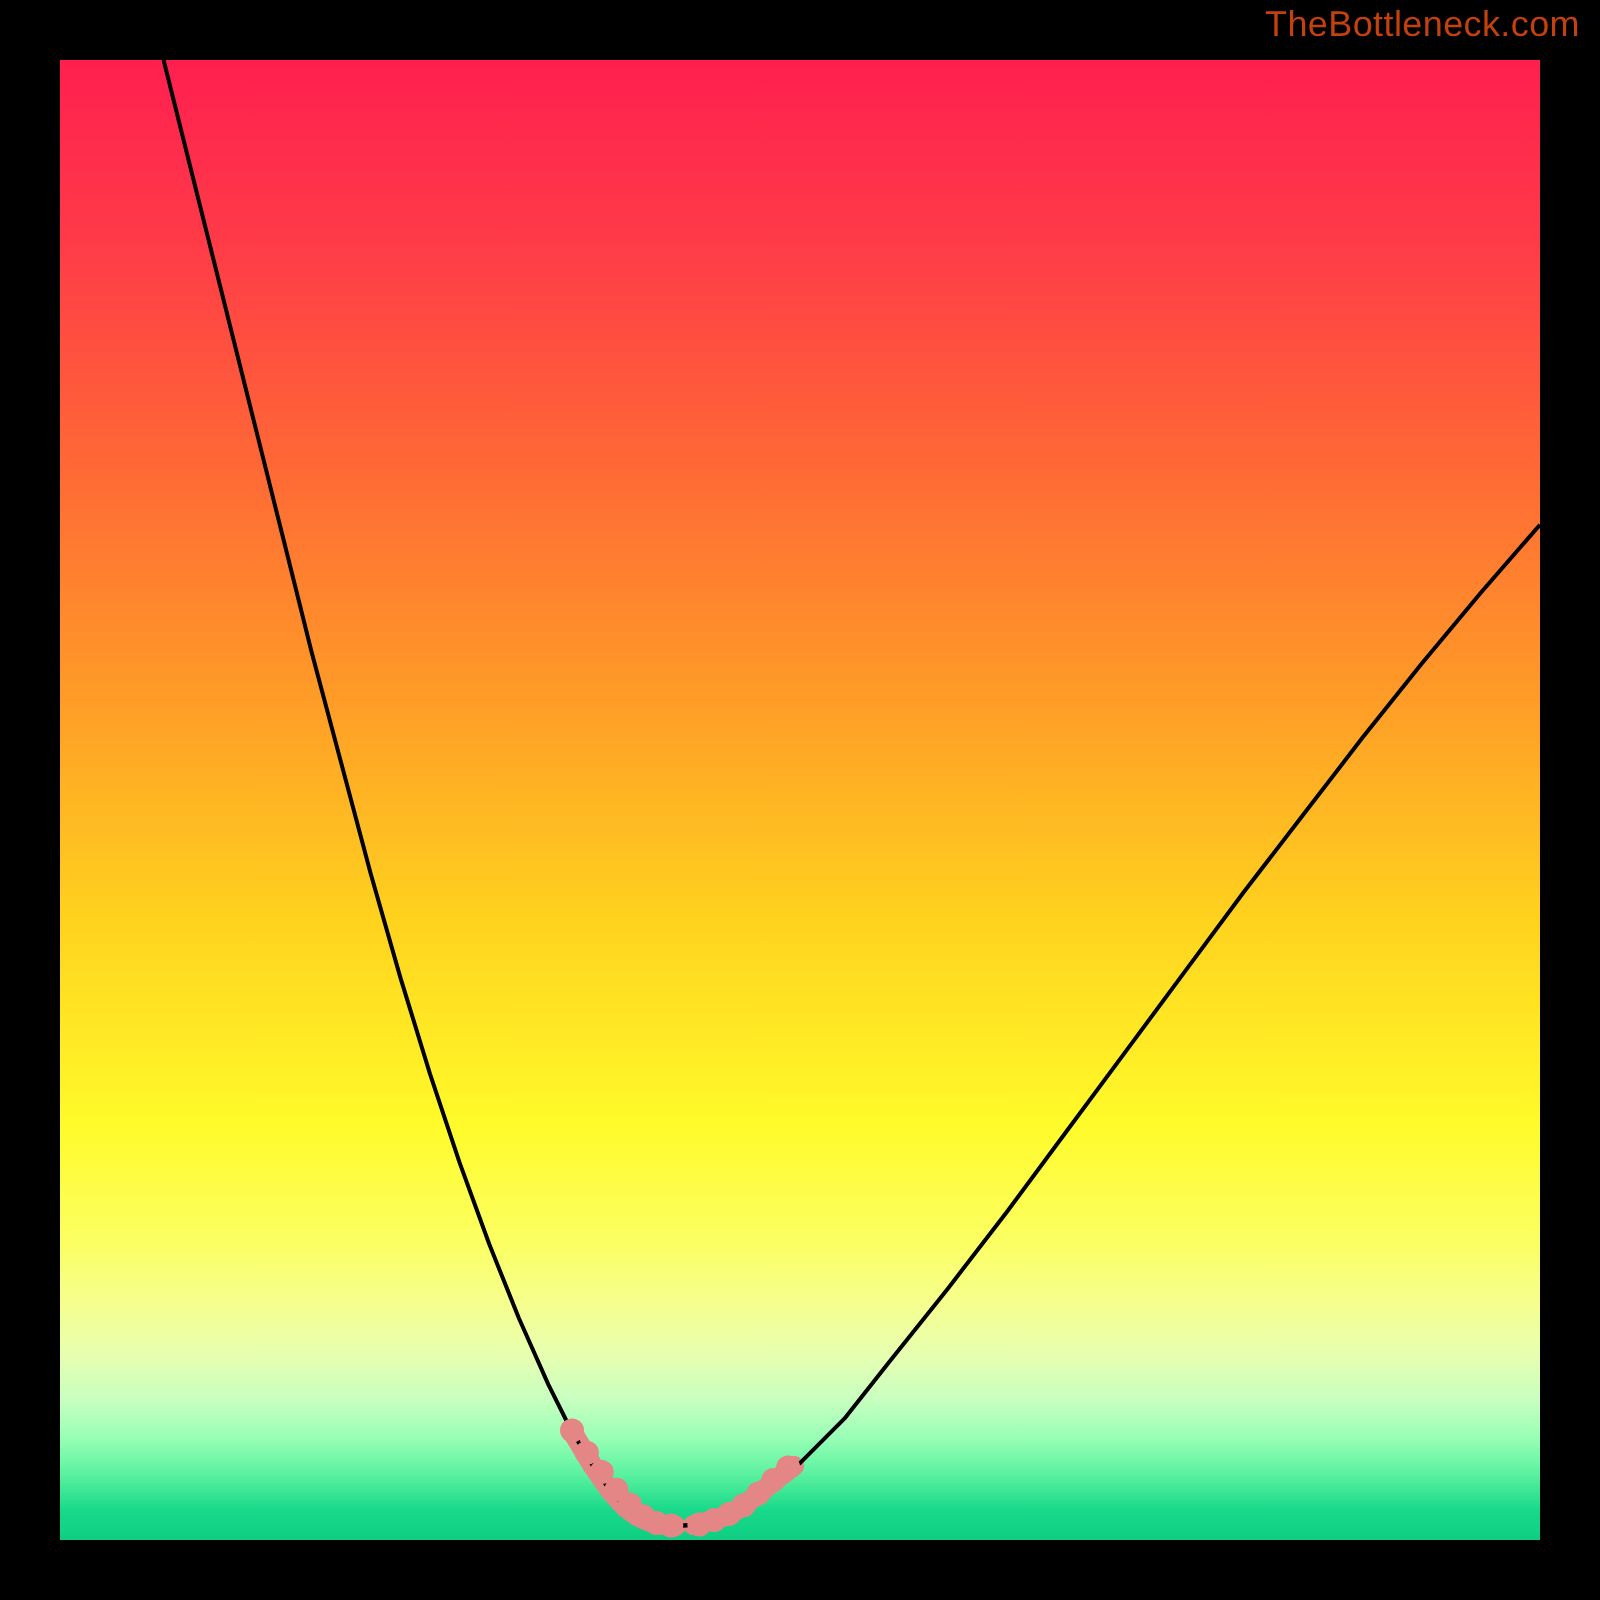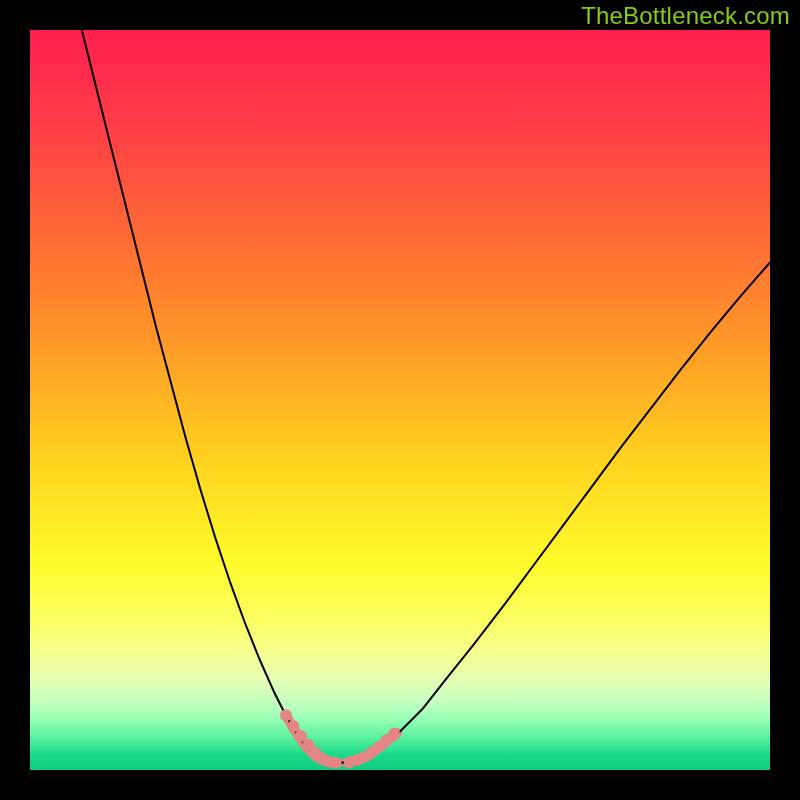--- a/index.html
+++ b/index.html
@@ -14,22 +14,22 @@
   .stage {
     position: relative;
     width: 800px;
     height: 800px;
     background: #000;
   }
   .watermark {
     position: absolute;
     top: 2px;
     right: 10px;
-    color: #84cc16;
-    font-size: 24px;
+    color: #c2410c;
+    font-size: 18px;
     font-weight: 400;
     letter-spacing: 0.2px;
     z-index: 10;
   }
   .plot {
     position: absolute;
     left: 30px;
     top: 30px;
     width: 740px;
     height: 740px;

